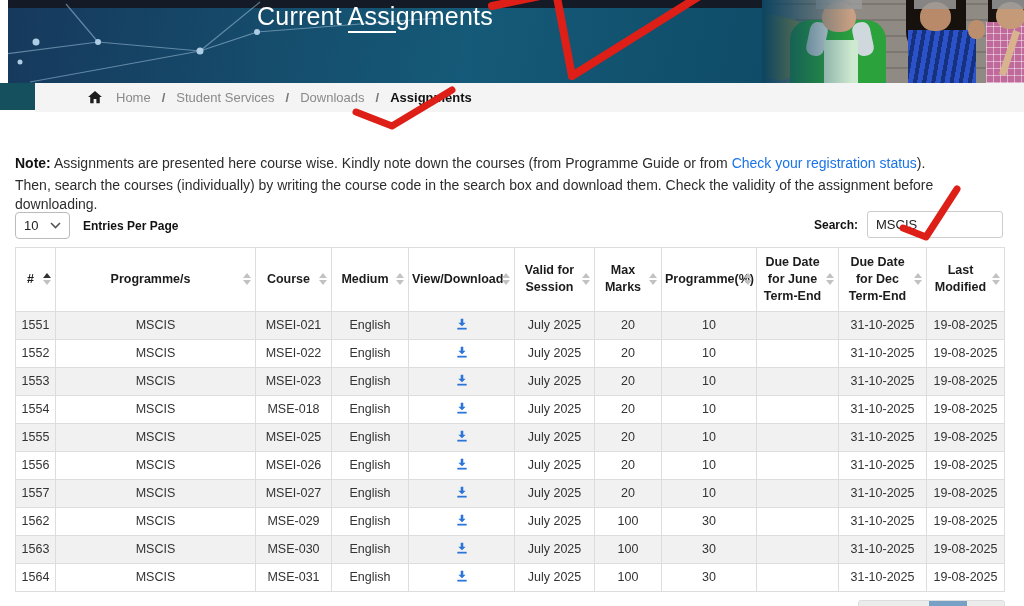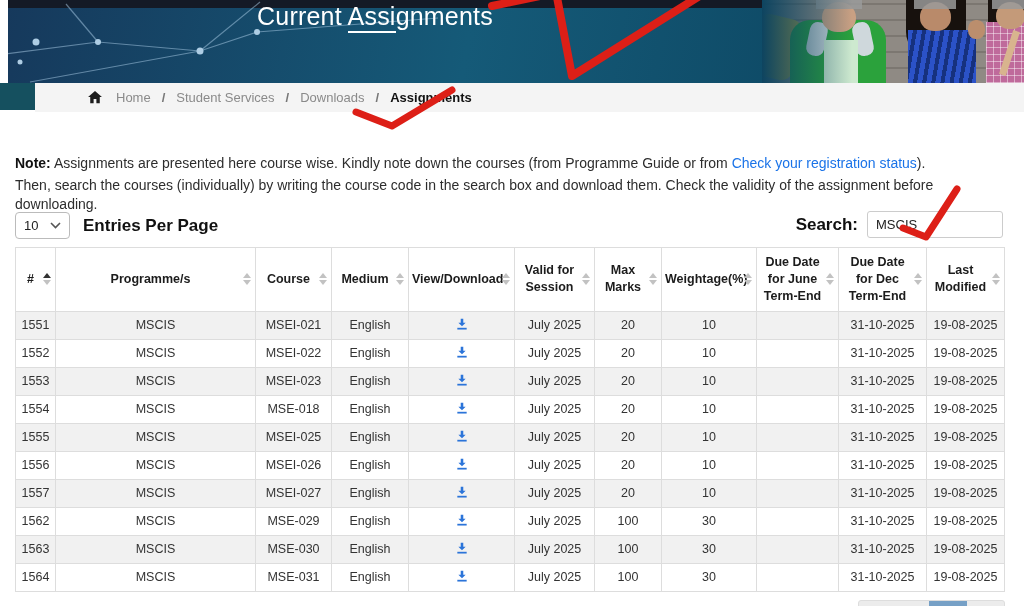--- a/index.html
+++ b/index.html
@@ -54,21 +54,21 @@
   
   .note{position:absolute;left:15px;top:154px;width:980px;font-size:14px;color:#2d2d2d;line-height:1.4;}
   .note p{margin:0 0 2px 0;}
   .note b{color:#111;}
   .link{color:#1a73e8;text-decoration:none;cursor:pointer;}
 
   
   .entries{position:absolute;left:15px;top:212px;display:flex;align-items:center;gap:13px;}
   .select{width:55px;height:27px;border:1px solid #bbb;border-radius:4px;background:#fff;
           display:flex;align-items:center;justify-content:space-between;padding:0 8px;font-size:13px;color:#222;cursor:pointer;}
-  .ctl-label{font-size:17px;font-weight:bold;color:#111;}
+  .ctl-label{font-size:12px;font-weight:bold;color:#111;}
   .search{position:absolute;top:211px;right:21px;display:flex;align-items:center;gap:9px;}
   .search input{width:136px;height:27px;border:1px solid #ccc;border-radius:3px;padding:0 8px;
                 font-size:13px;color:#222;font-family:"Liberation Sans",sans-serif;outline:none;}
 
   
   table{position:absolute;left:15px;top:247px;width:989px;border-collapse:collapse;table-layout:fixed;}
   th{border:1px solid #ddd;background:#fff;font-size:12.5px;font-weight:bold;color:#1c1c1c;
      text-align:center;vertical-align:middle;padding:6px 13px 6px 3px;white-space:pre-line;
      line-height:1.35;position:relative;height:58px;cursor:pointer;}
   td{border:1px solid #ddd;font-size:12.5px;color:#333;text-align:center;height:28px;padding:2px 4px;}
@@ -189,21 +189,21 @@
         <tr>
           <th><span>#</span><span class="sorters"><span class="arr up on"></span><span class="arr dn"></span></span></th>
           <th><span>Programme/s</span><span class="sorters"><span class="arr up"></span><span class="arr dn"></span></span></th>
           <th><span>Course</span><span class="sorters"><span class="arr up"></span><span class="arr dn"></span></span></th>
           <th><span>Medium</span><span class="sorters"><span class="arr up"></span><span class="arr dn"></span></span></th>
           <th><span>View/Download</span><span class="sorters"><span class="arr up"></span><span class="arr dn"></span></span></th>
           <th><span>Valid for
 Session</span><span class="sorters"><span class="arr up"></span><span class="arr dn"></span></span></th>
           <th><span>Max
 Marks</span><span class="sorters"><span class="arr up"></span><span class="arr dn"></span></span></th>
-          <th><span>Weightage(%)</span><span class="sorters"><span class="arr up"></span><span class="arr dn"></span></span></th>
+          <th><span>Programme(%)</span><span class="sorters"><span class="arr up"></span><span class="arr dn"></span></span></th>
           <th><span>Due Date
 for June
 Term-End</span><span class="sorters"><span class="arr up"></span><span class="arr dn"></span></span></th>
           <th><span>Due Date
 for Dec
 Term-End</span><span class="sorters"><span class="arr up"></span><span class="arr dn"></span></span></th>
           <th><span>Last
 Modified</span><span class="sorters"><span class="arr up"></span><span class="arr dn"></span></span></th>
         </tr>
       </thead>

